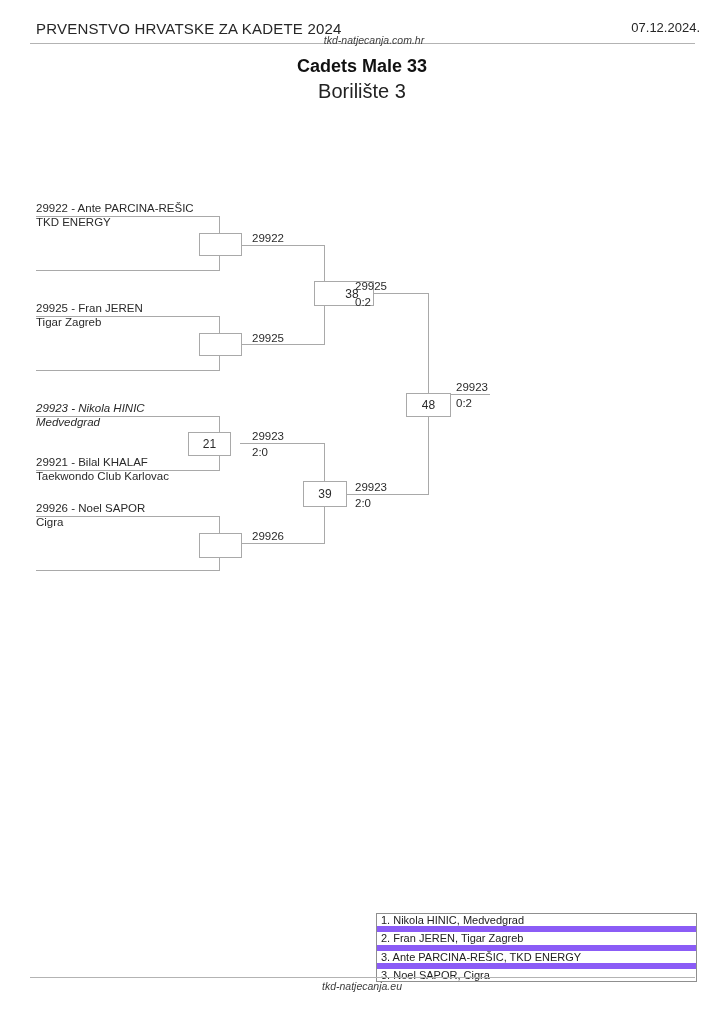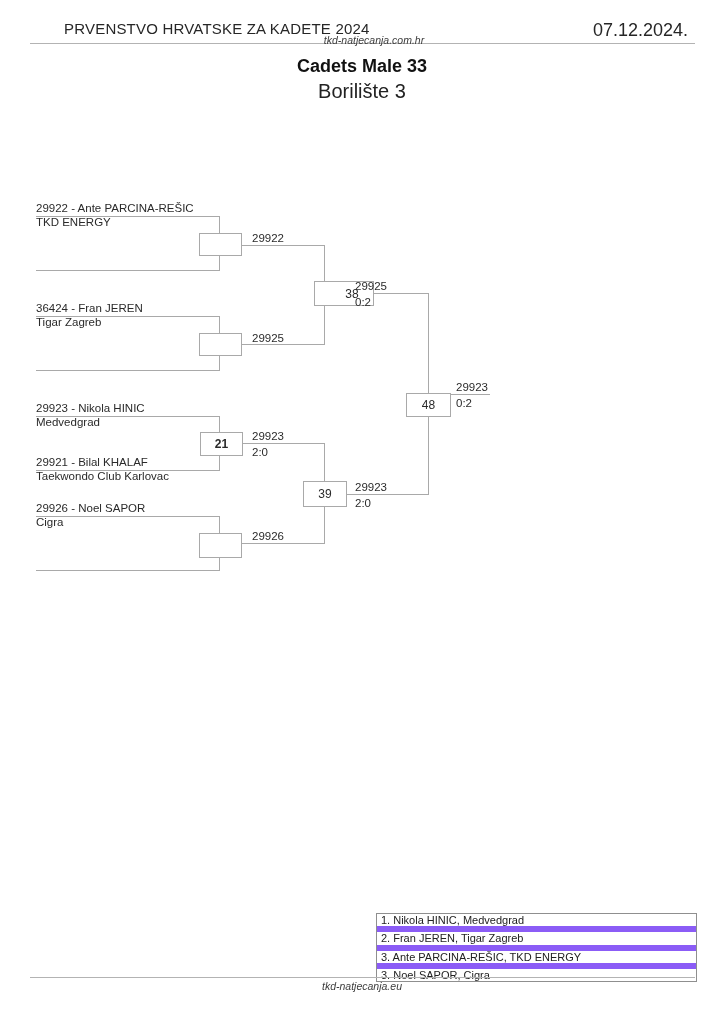--- a/index.html
+++ b/index.html
@@ -3,22 +3,22 @@
 <meta charset="utf-8">
 <style>
   html,body{margin:0;padding:0;background:#ffffff;}
   #page{
     position:relative;width:724px;height:1024px;background:#ffffff;overflow:hidden;
     font-family:"Liberation Sans","DejaVu Sans",sans-serif;color:#1c1c1c;
   }
   .hline{position:absolute;height:1px;background:#a9a9a9;}
   .vline{position:absolute;width:1px;background:#a9a9a9;}
   .rule{position:absolute;height:1px;background:#b3b3b3;}
-  .hdr-title{position:absolute;left:36px;top:20px;font-size:15px;letter-spacing:0.2px;color:#262626;margin-left:28px;}
-  .hdr-date{position:absolute;right:36px;top:20px;font-size:18px;color:#262626;}
+  .hdr-title{position:absolute;left:36px;top:20px;font-size:15px;letter-spacing:0.2px;color:#262626;}
+  .hdr-date{position:absolute;right:24px;top:20px;font-size:13px;color:#262626;}
   .hdr-site{position:absolute;left:12px;top:34px;width:100%;text-align:center;font-style:italic;font-size:10.5px;color:#3c3c3c;}
   .evt-title{position:absolute;left:0;top:56px;width:100%;text-align:center;font-weight:bold;font-size:18px;color:#111;}
   .evt-sub{position:absolute;left:0;top:80px;width:100%;text-align:center;font-size:20px;color:#222;}
   .entry{position:absolute;left:36px;width:190px;font-size:11.5px;line-height:14px;color:#2a2a2a;}
   .mbox{
     position:absolute;background:#ffffff;border:1px solid #a9a9a9;
     display:flex;align-items:center;justify-content:center;
     font-size:12px;color:#2a2a2a;
   }
   .wlab{position:absolute;font-size:11.5px;line-height:12px;color:#2a2a2a;}
@@ -67,45 +67,45 @@
   <div class="hline" style="left:345px;top:293px;width:83px;"></div>
   <div class="hline" style="left:345px;top:494px;width:83px;"></div>
   <div class="hline" style="left:449px;top:394px;width:41px;"></div>
 
   <div class="mbox" style="left:199px;top:233px;width:41px;height:21px;">
       <span></span>
     </div>
   <div class="mbox" style="left:199px;top:333px;width:41px;height:21px;">
       <span></span>
     </div>
-  <div class="mbox" style="left:200px;top:432px;width:41px;height:22px;font-weight:bold;">
+  <div class="mbox" style="left:188px;top:432px;width:41px;height:22px;">
       <span>21</span>
     </div>
   <div class="mbox" style="left:199px;top:533px;width:41px;height:23px;">
       <span></span>
     </div>
   <div class="mbox" style="left:314px;top:281px;width:42px;height:23px;padding-left:16px;">
       <span>38</span>
     </div>
   <div class="mbox" style="left:303px;top:481px;width:42px;height:24px;">
       <span>39</span>
     </div>
   <div class="mbox" style="left:406px;top:383px;width:43px;height:22px;margin-top:10px;">
       <span>48</span>
     </div>
 
   <div class="entry" style="top:201px;">
     <div>29922 - Ante PARCINA-REŠIC</div>
     <div>TKD ENERGY</div>
   </div>
   <div class="entry" style="top:301px;">
-    <div>36424 - Fran JEREN</div>
+    <div>29925 - Fran JEREN</div>
     <div>Tigar Zagreb</div>
   </div>
-  <div class="entry" style="top:401px;">
+  <div class="entry" style="top:401px;font-style:italic;">
     <div>29923 - Nikola HINIC</div>
     <div>Medvedgrad</div>
   </div>
   <div class="entry" style="top:455px;">
     <div>29921 - Bilal KHALAF</div>
     <div>Taekwondo Club Karlovac</div>
   </div>
   <div class="entry" style="top:501px;">
     <div>29926 - Noel SAPOR</div>
     <div>Cigra</div>

